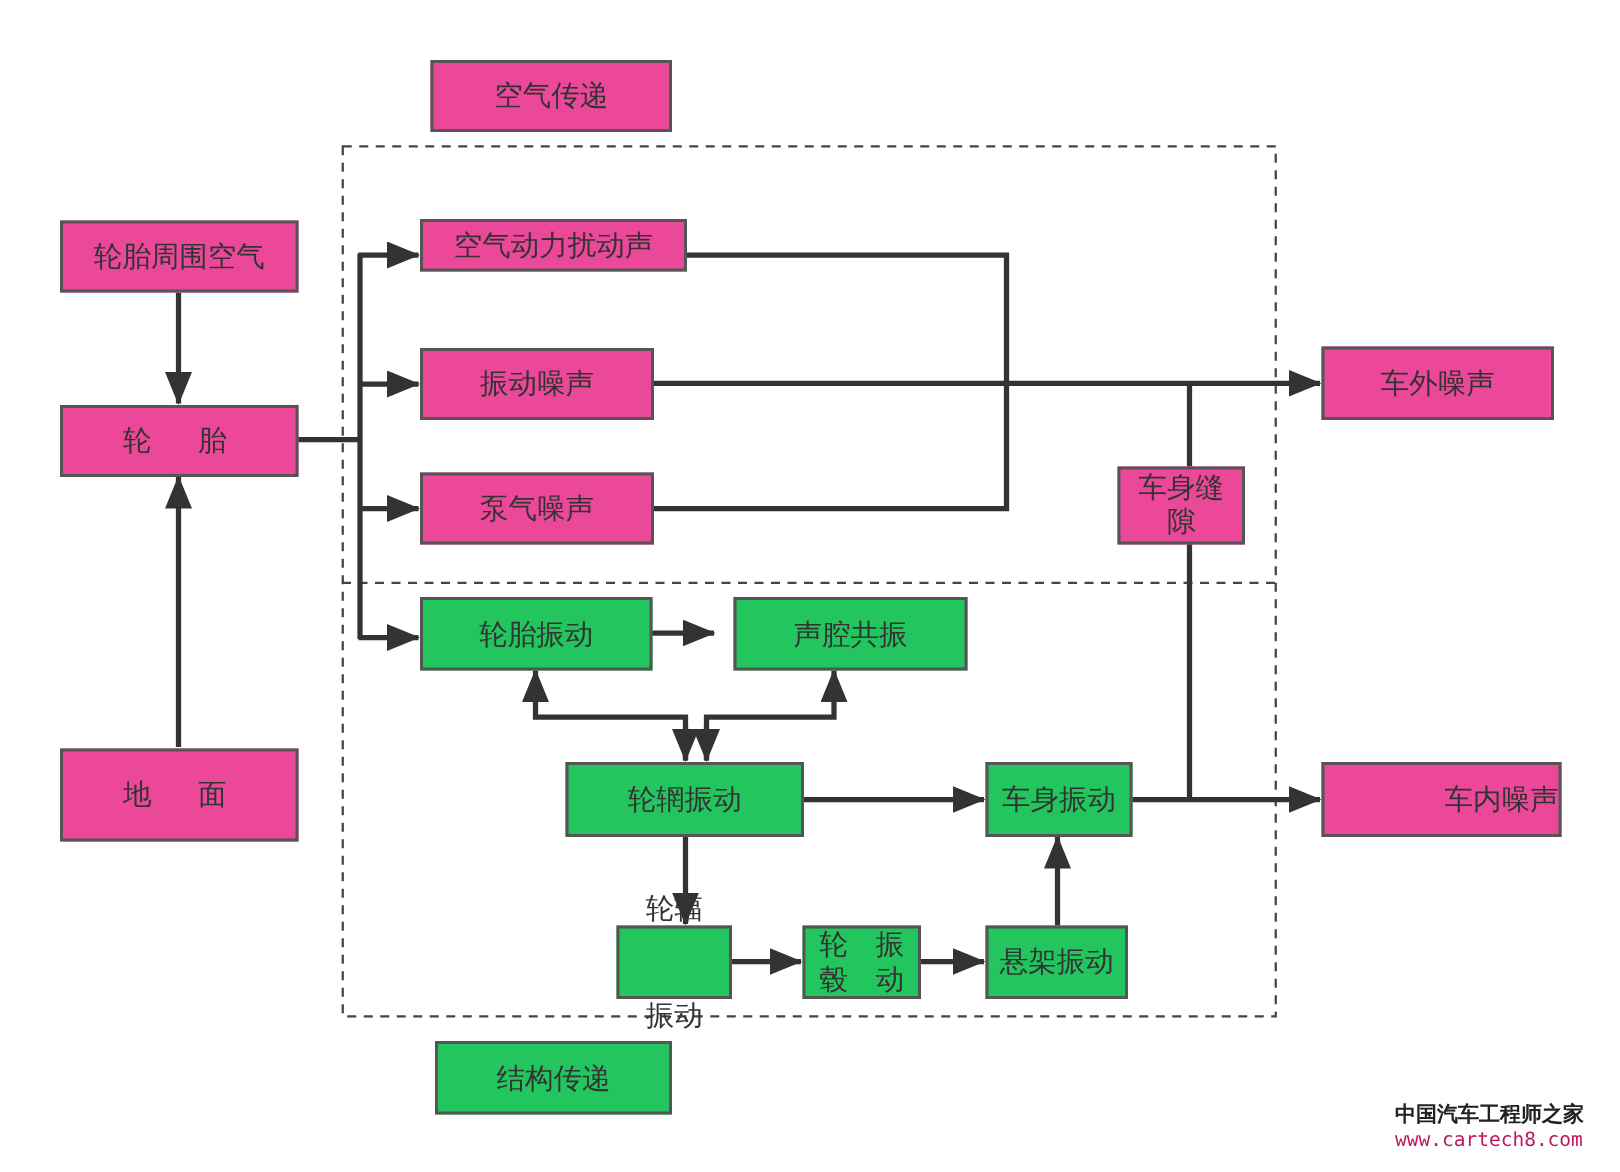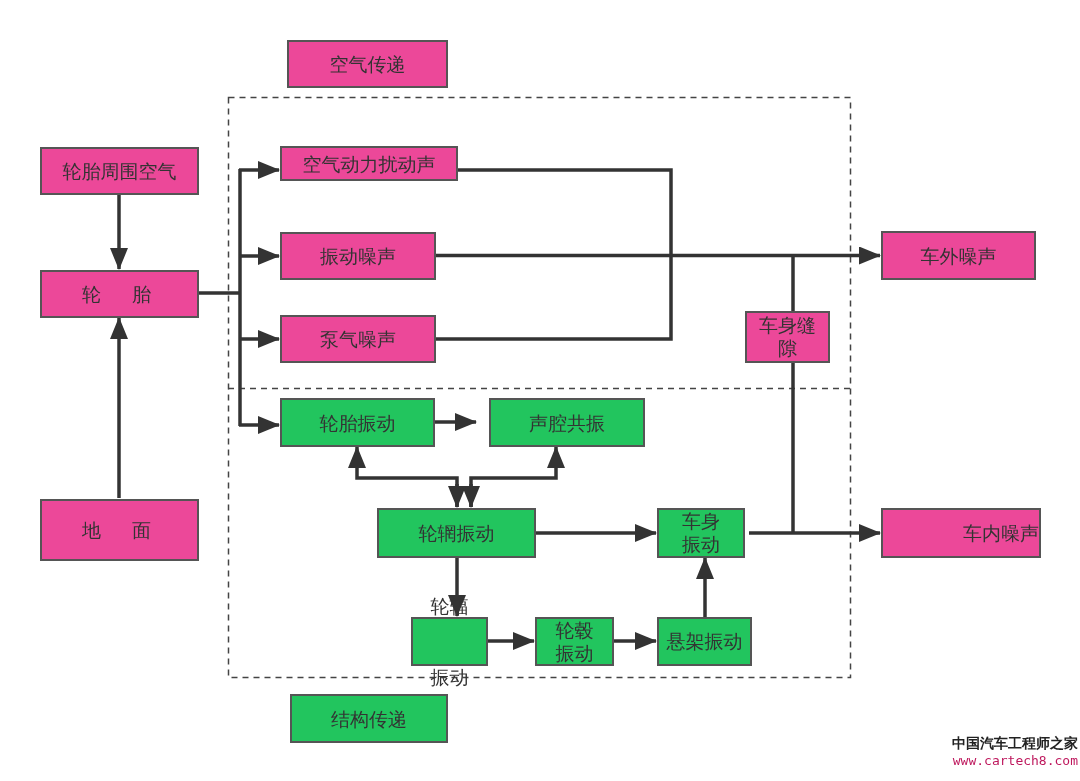--- a/index.html
+++ b/index.html
@@ -4,21 +4,21 @@
 <style>
   html, body { margin: 0; padding: 0; background: #ffffff; }
   body { width: 1080px; height: 781px; position: relative; overflow: hidden;
          font-family: "DejaVu Sans", "Liberation Sans", sans-serif; }
   #canvas { position: absolute; left: 0; top: 0; width: 1080px; height: 781px; }
   .node { position: absolute; box-sizing: border-box; border: 2px solid #555555;
           background: #ec4899; color: #333333; display: flex; align-items: center;
           justify-content: center; text-align: center; font-size: 19px; line-height: 22px; }
   .node.gray { background: #22c55e; }
   .node span { display: block; }
-  .watermark { position: absolute; left: 930px; top: 734px; width: 148px; text-align: right; color: #222; }
+  .watermark { position: absolute; left: 930px; top: 734px; width: 148px; text-align: left; color: #222; }
   .watermark .wm-cn { font-family: "DejaVu Serif", "Liberation Serif", serif; font-weight: bold; font-size: 14px; line-height: 18px; letter-spacing: 0px; }
   .watermark .wm-url { font-family: "DejaVu Sans Mono", "Liberation Mono", monospace; font-size: 13px; line-height: 18px; color: #be185d; }
 </style>
 </head>
 <body>
 
 <svg id="canvas" width="1080" height="781" viewBox="0 0 1080 781">
   <defs>
     <marker id="arr" markerWidth="10" markerHeight="10" refX="9" refY="5" orient="auto" markerUnits="userSpaceOnUse" viewBox="0 0 10 10">
       <path d="M0,0 L10,5 L0,10 z" fill="#333333"></path>
@@ -101,32 +101,32 @@
 
 <div class="node gray" style="left:280px;top:398px;width:155px;height:49px;">
   <span>轮胎振动</span>
 </div>
 <div class="node gray" style="left:477px;top:398px;width:156px;height:49px;margin-left:12px;">
   <span>声腔共振</span>
 </div>
 <div class="node gray" style="left:377px;top:508px;width:159px;height:50px;">
   <span>轮辋振动</span>
 </div>
-<div class="node gray" style="left:657px;top:508px;width:88px;height:50px;flex-direction:column;line-height:23px;">
+<div class="node gray" style="left:657px;top:508px;width:98px;height:50px;line-height:23px;">
   <span>车身</span>
   <span>振动</span>
 </div>
 <div class="node" style="left:881px;top:508px;width:160px;height:50px;justify-content:flex-end;">
   <span>车内噪声</span>
 </div>
 <div class="node gray" style="left:411px;top:617px;width:77px;height:49px;flex-direction:column;line-height:23px;gap:48px;">
   <span>轮辐</span>
   <span>振动</span>
 </div>
-<div class="node gray" style="left:535px;top:617px;width:79px;height:49px;flex-direction:column;line-height:23px;">
+<div class="node gray" style="left:535px;top:617px;width:79px;height:49px;flex-direction:row;line-height:23px;">
   <span>轮毂</span>
   <span>振动</span>
 </div>
 <div class="node gray" style="left:657px;top:617px;width:95px;height:49px;line-height:23px;">
   <span>悬架</span>
   <span>振动</span>
 </div>
 
 <div class="watermark">
   <div class="wm-cn">中国汽车工程师之家</div>

